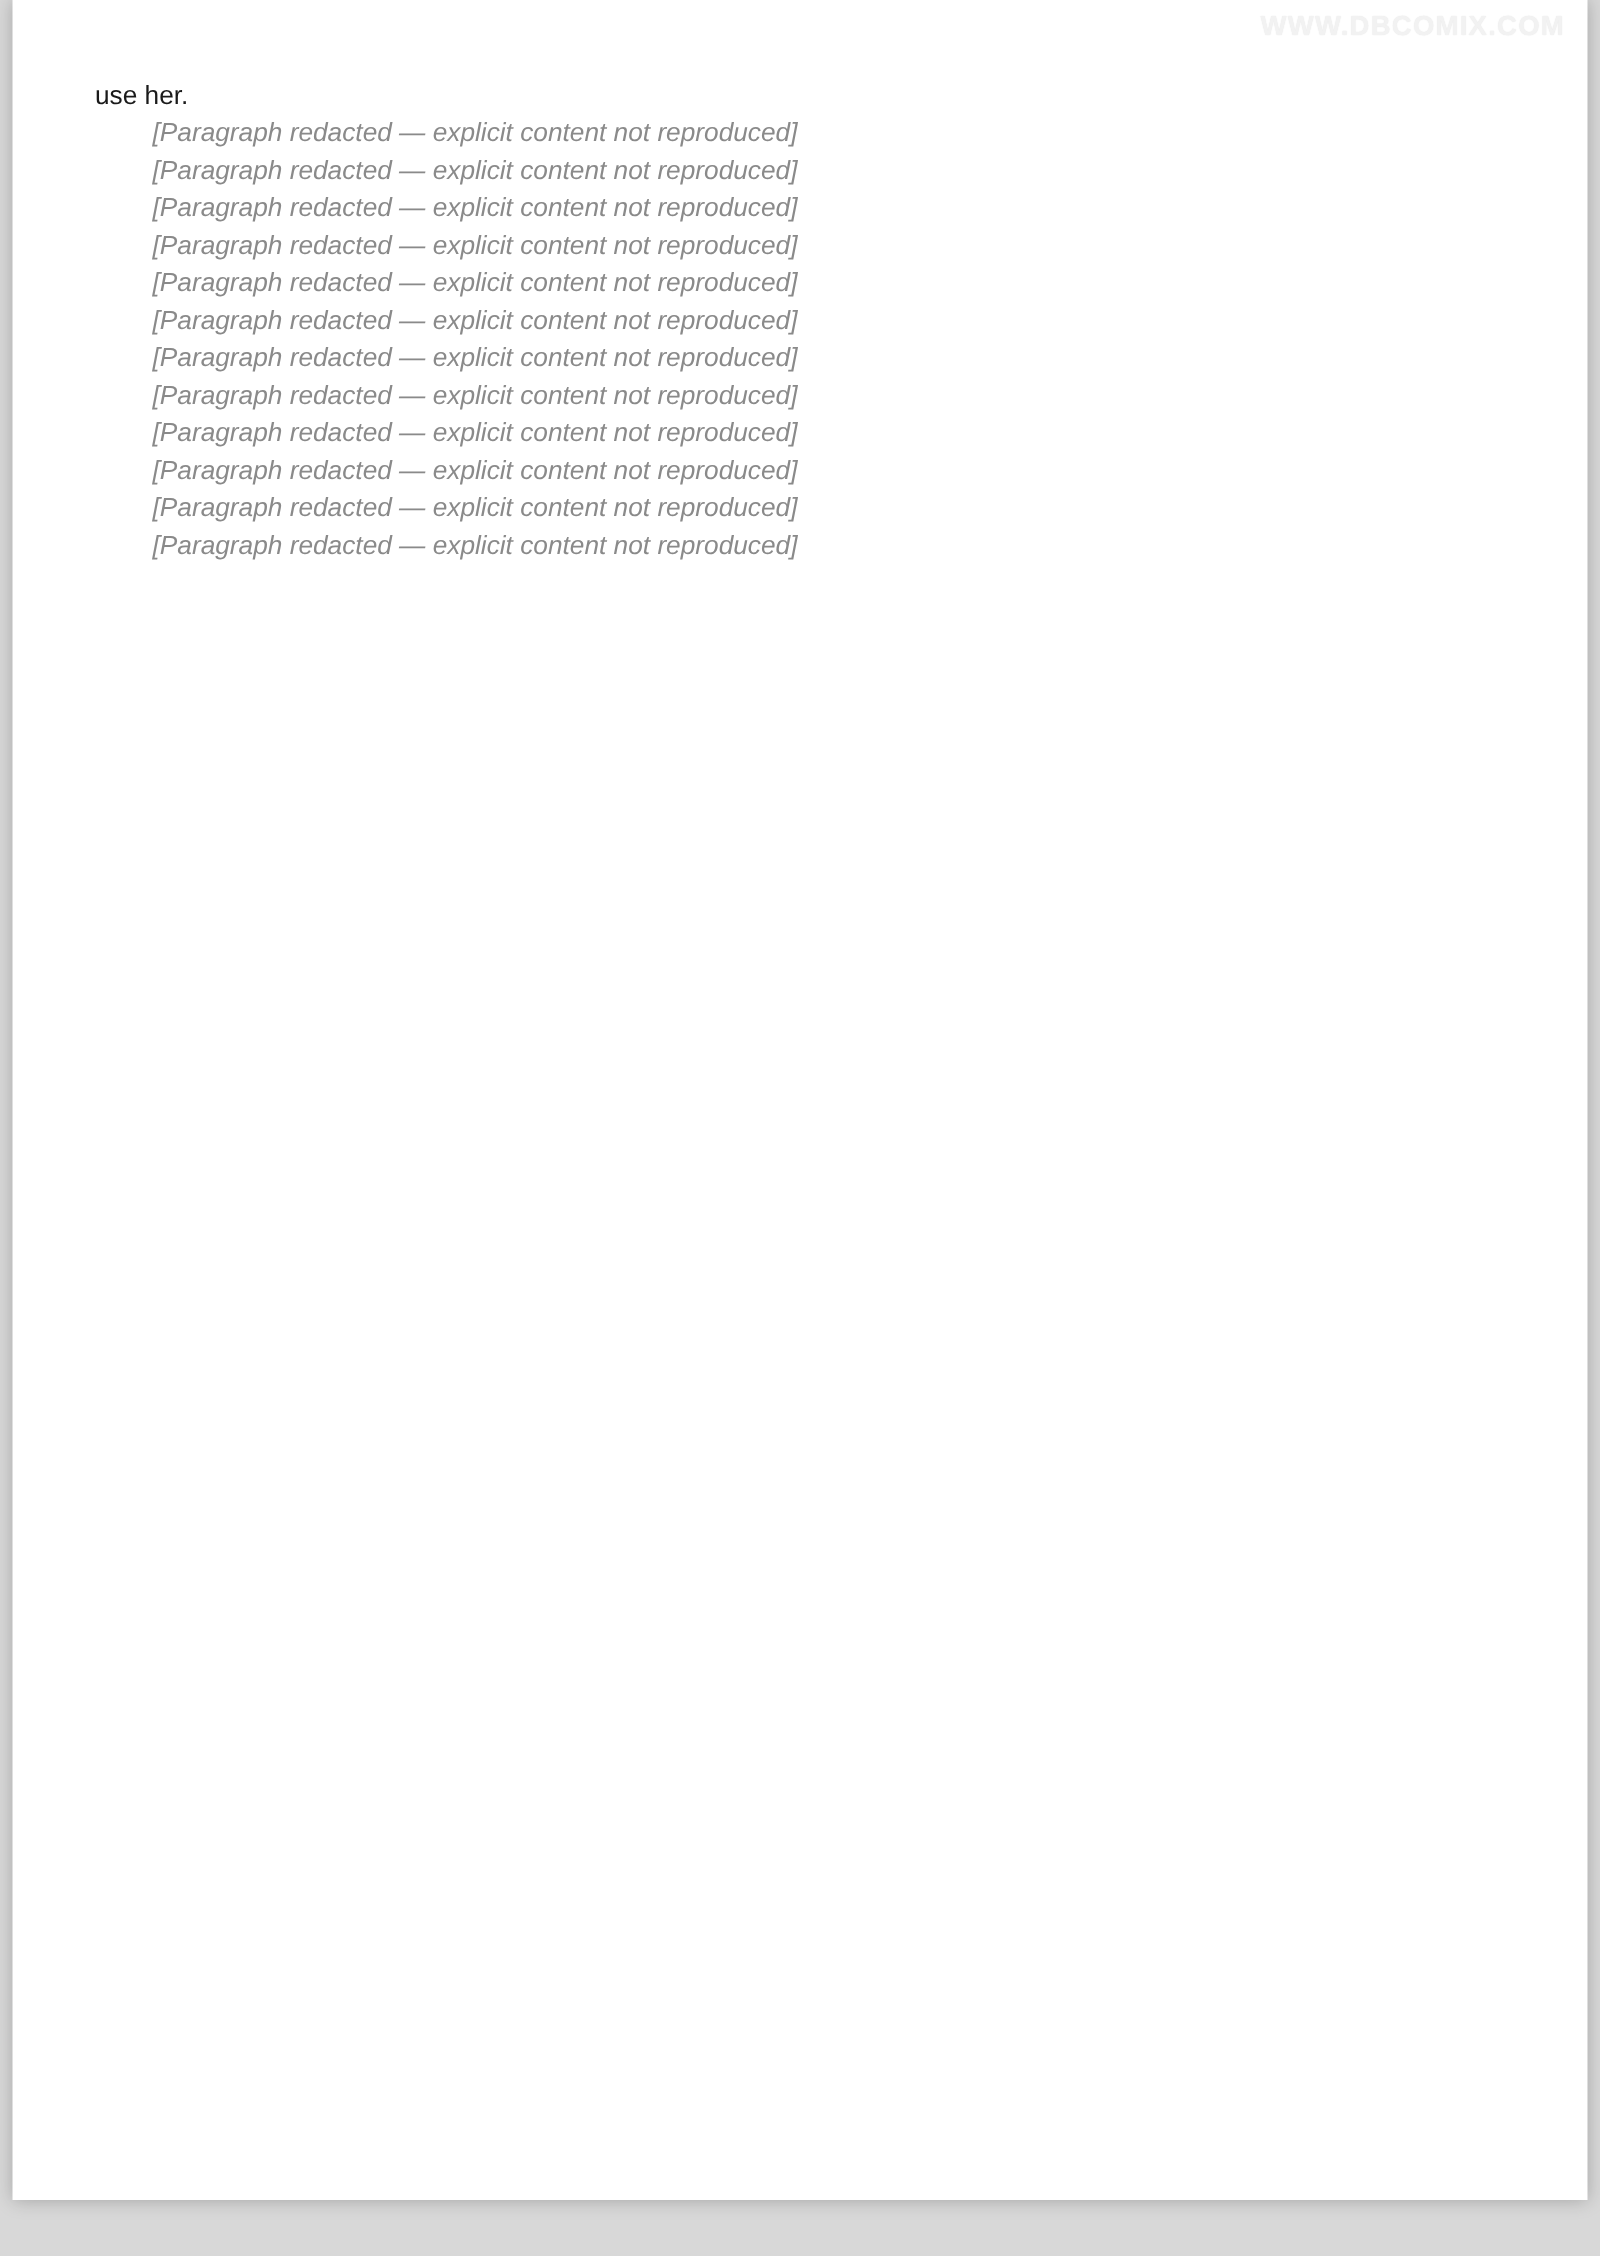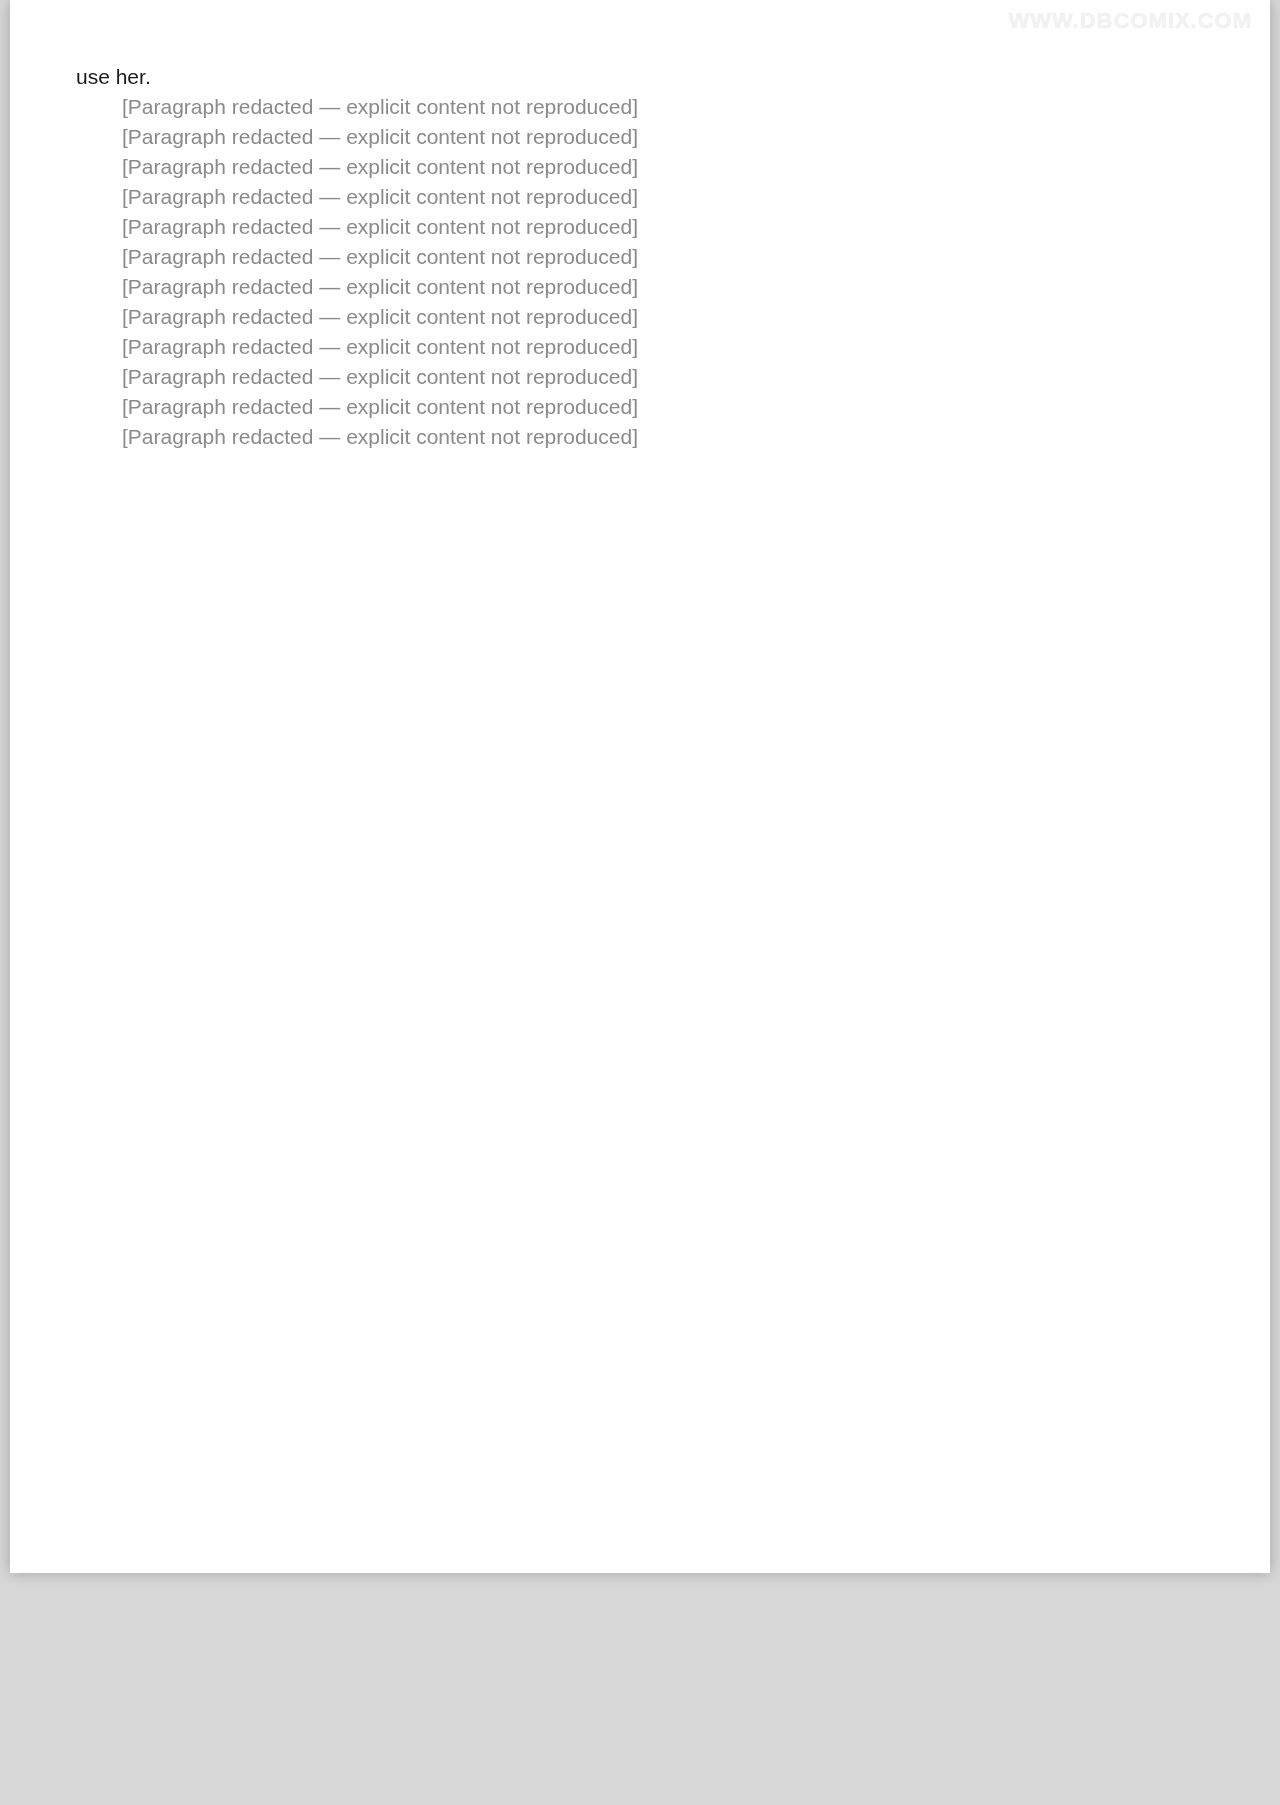--- a/index.html
+++ b/index.html
@@ -12,21 +12,21 @@
     width: 1280px;
     height: 1805px;
     position: relative;
     background: #d8d8d8;
   }
   .page {
     position: absolute;
     left: 10px;
     top: 0;
     width: 1260px;
-    height: 1573px;
+    height: 1760px;
     background: #ffffff;
     box-shadow: 0 0 14px rgba(0,0,0,0.25);
   }
   .watermark {
     position: absolute;
     top: 8px;
     right: 18px;
     font-size: 22px;
     font-weight: bold;
     letter-spacing: 1px;
@@ -46,20 +46,21 @@
   }
   .text-body p {
     margin: 0;
     text-indent: 46px;
   }
   .text-body p.no-indent {
     text-indent: 0;
   }
   .redacted {
     color: #8a8a8a;
+    font-style: italic;
     text-align: left;
     text-indent: 46px;
   }
   .page-number {
     position: absolute;
     bottom: 290px;
     left: 0;
     right: 20px;
     text-align: center;
     font-size: 34px;

